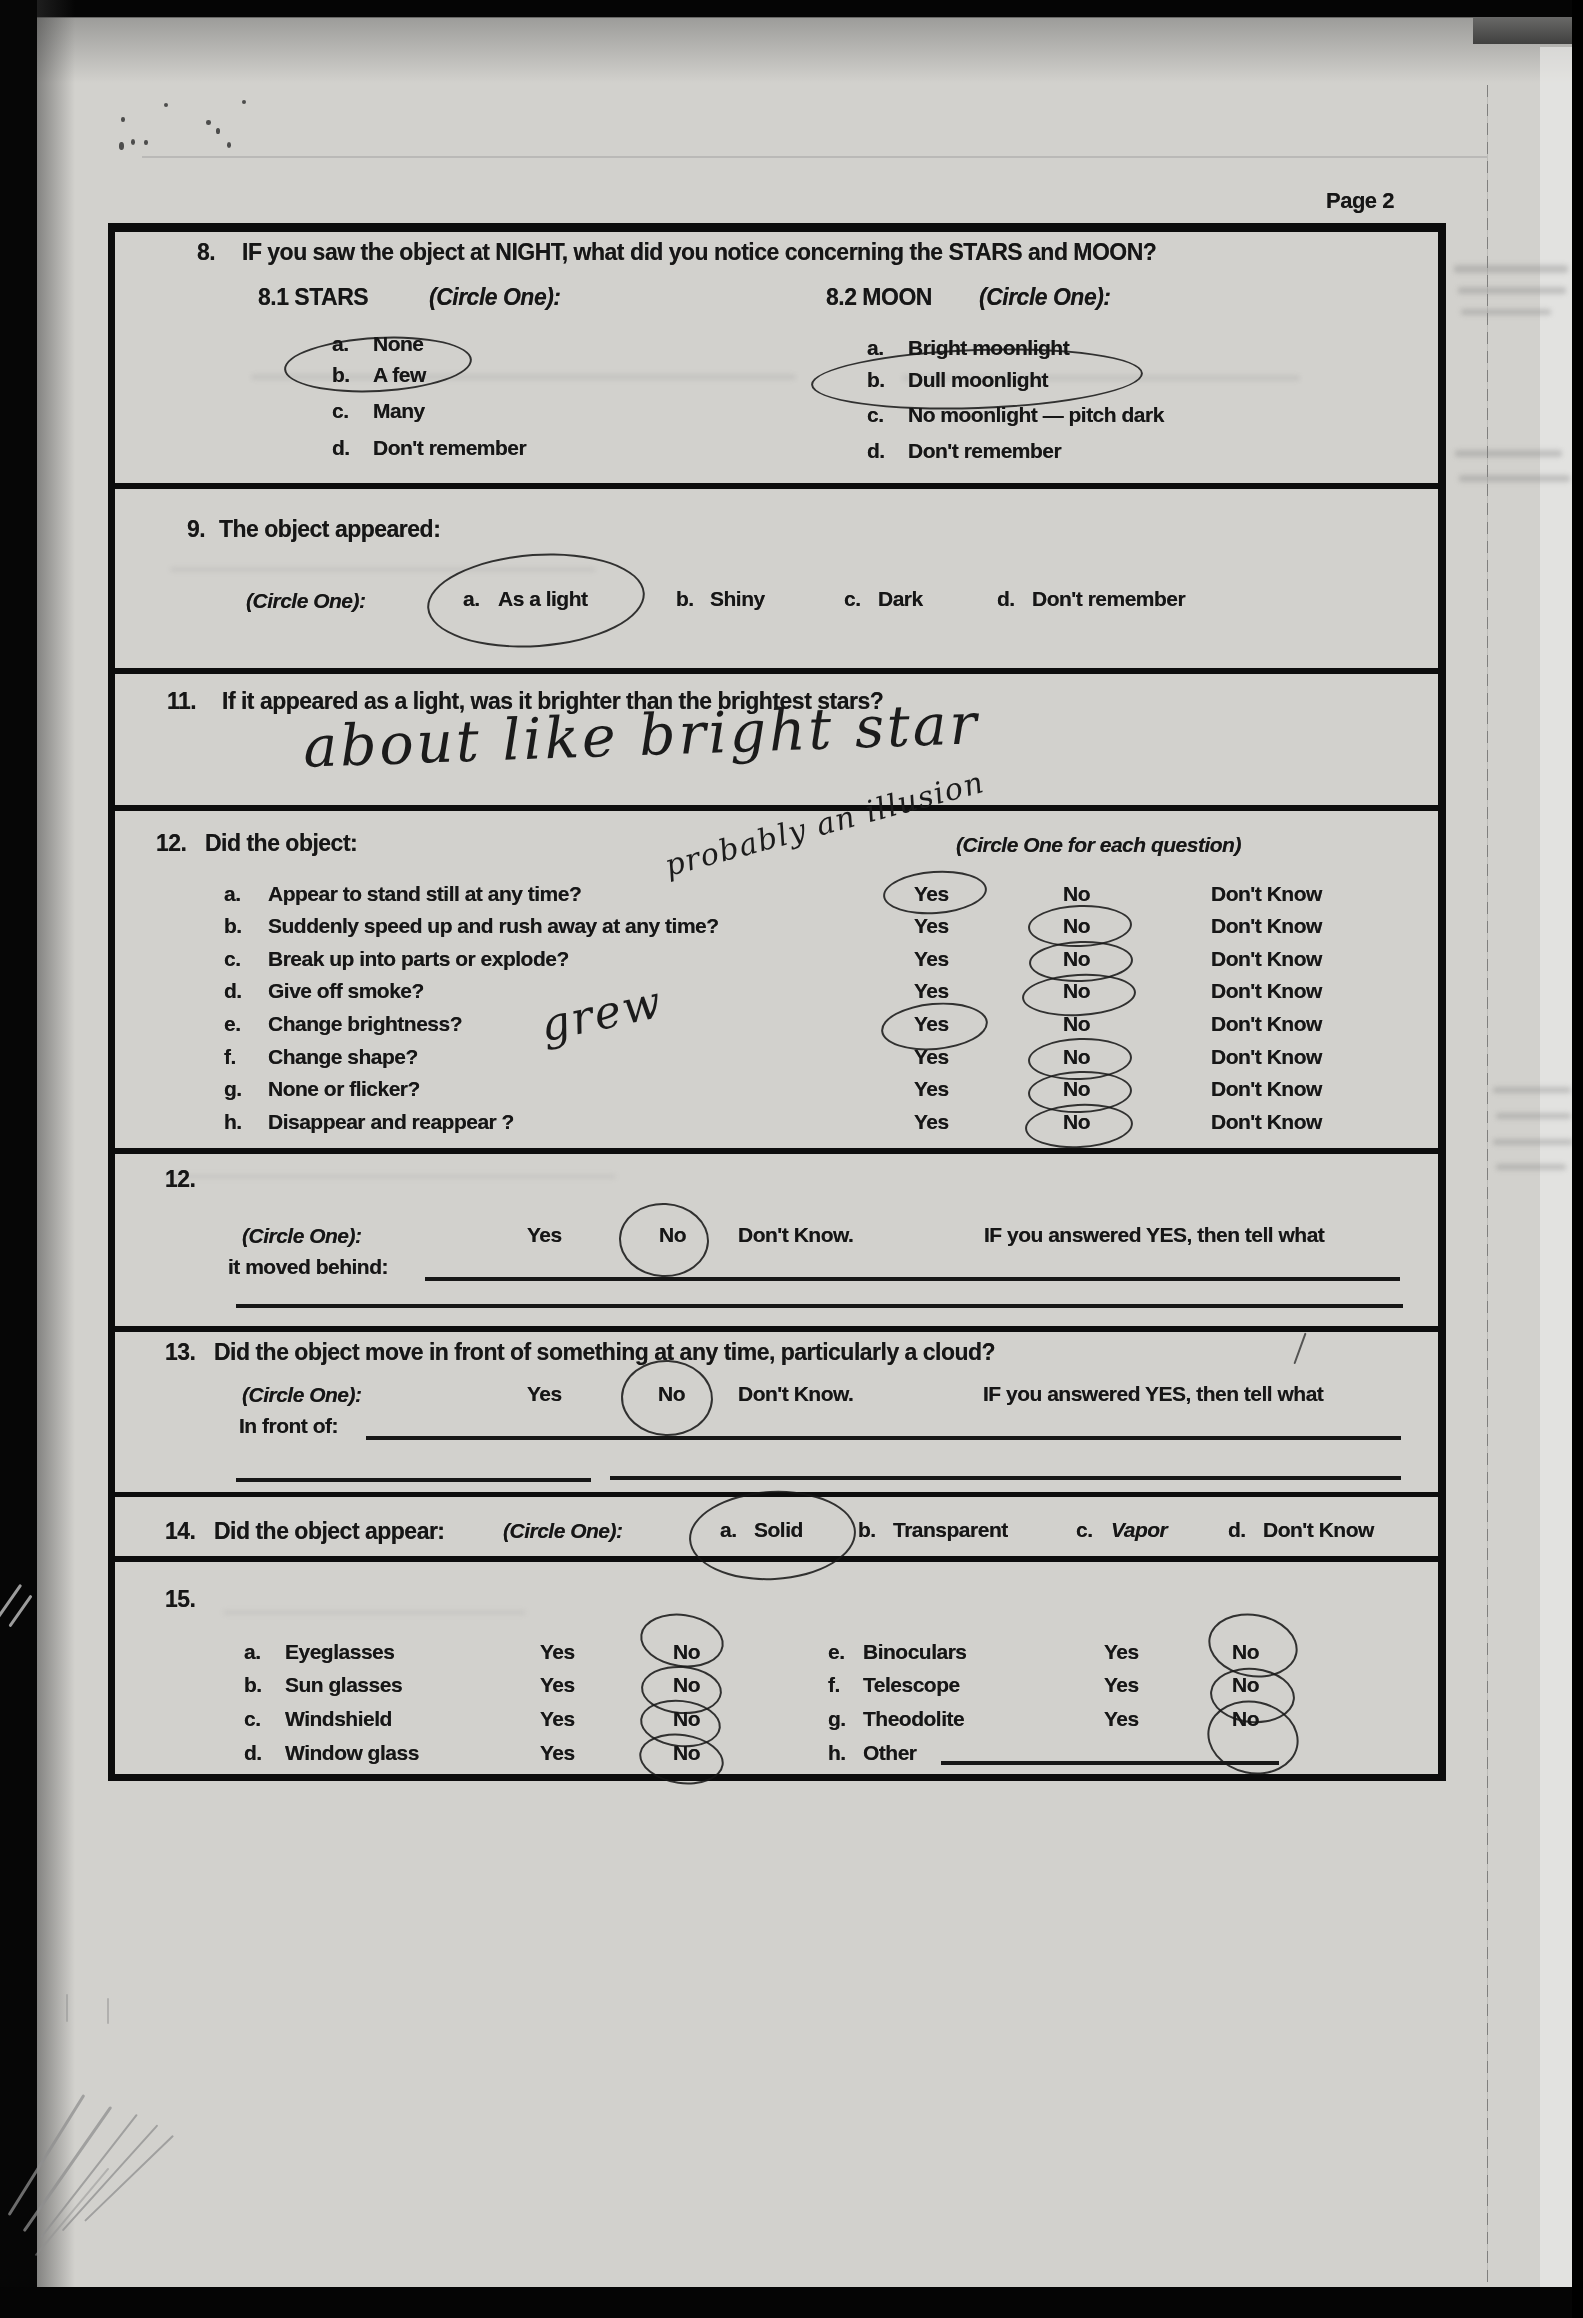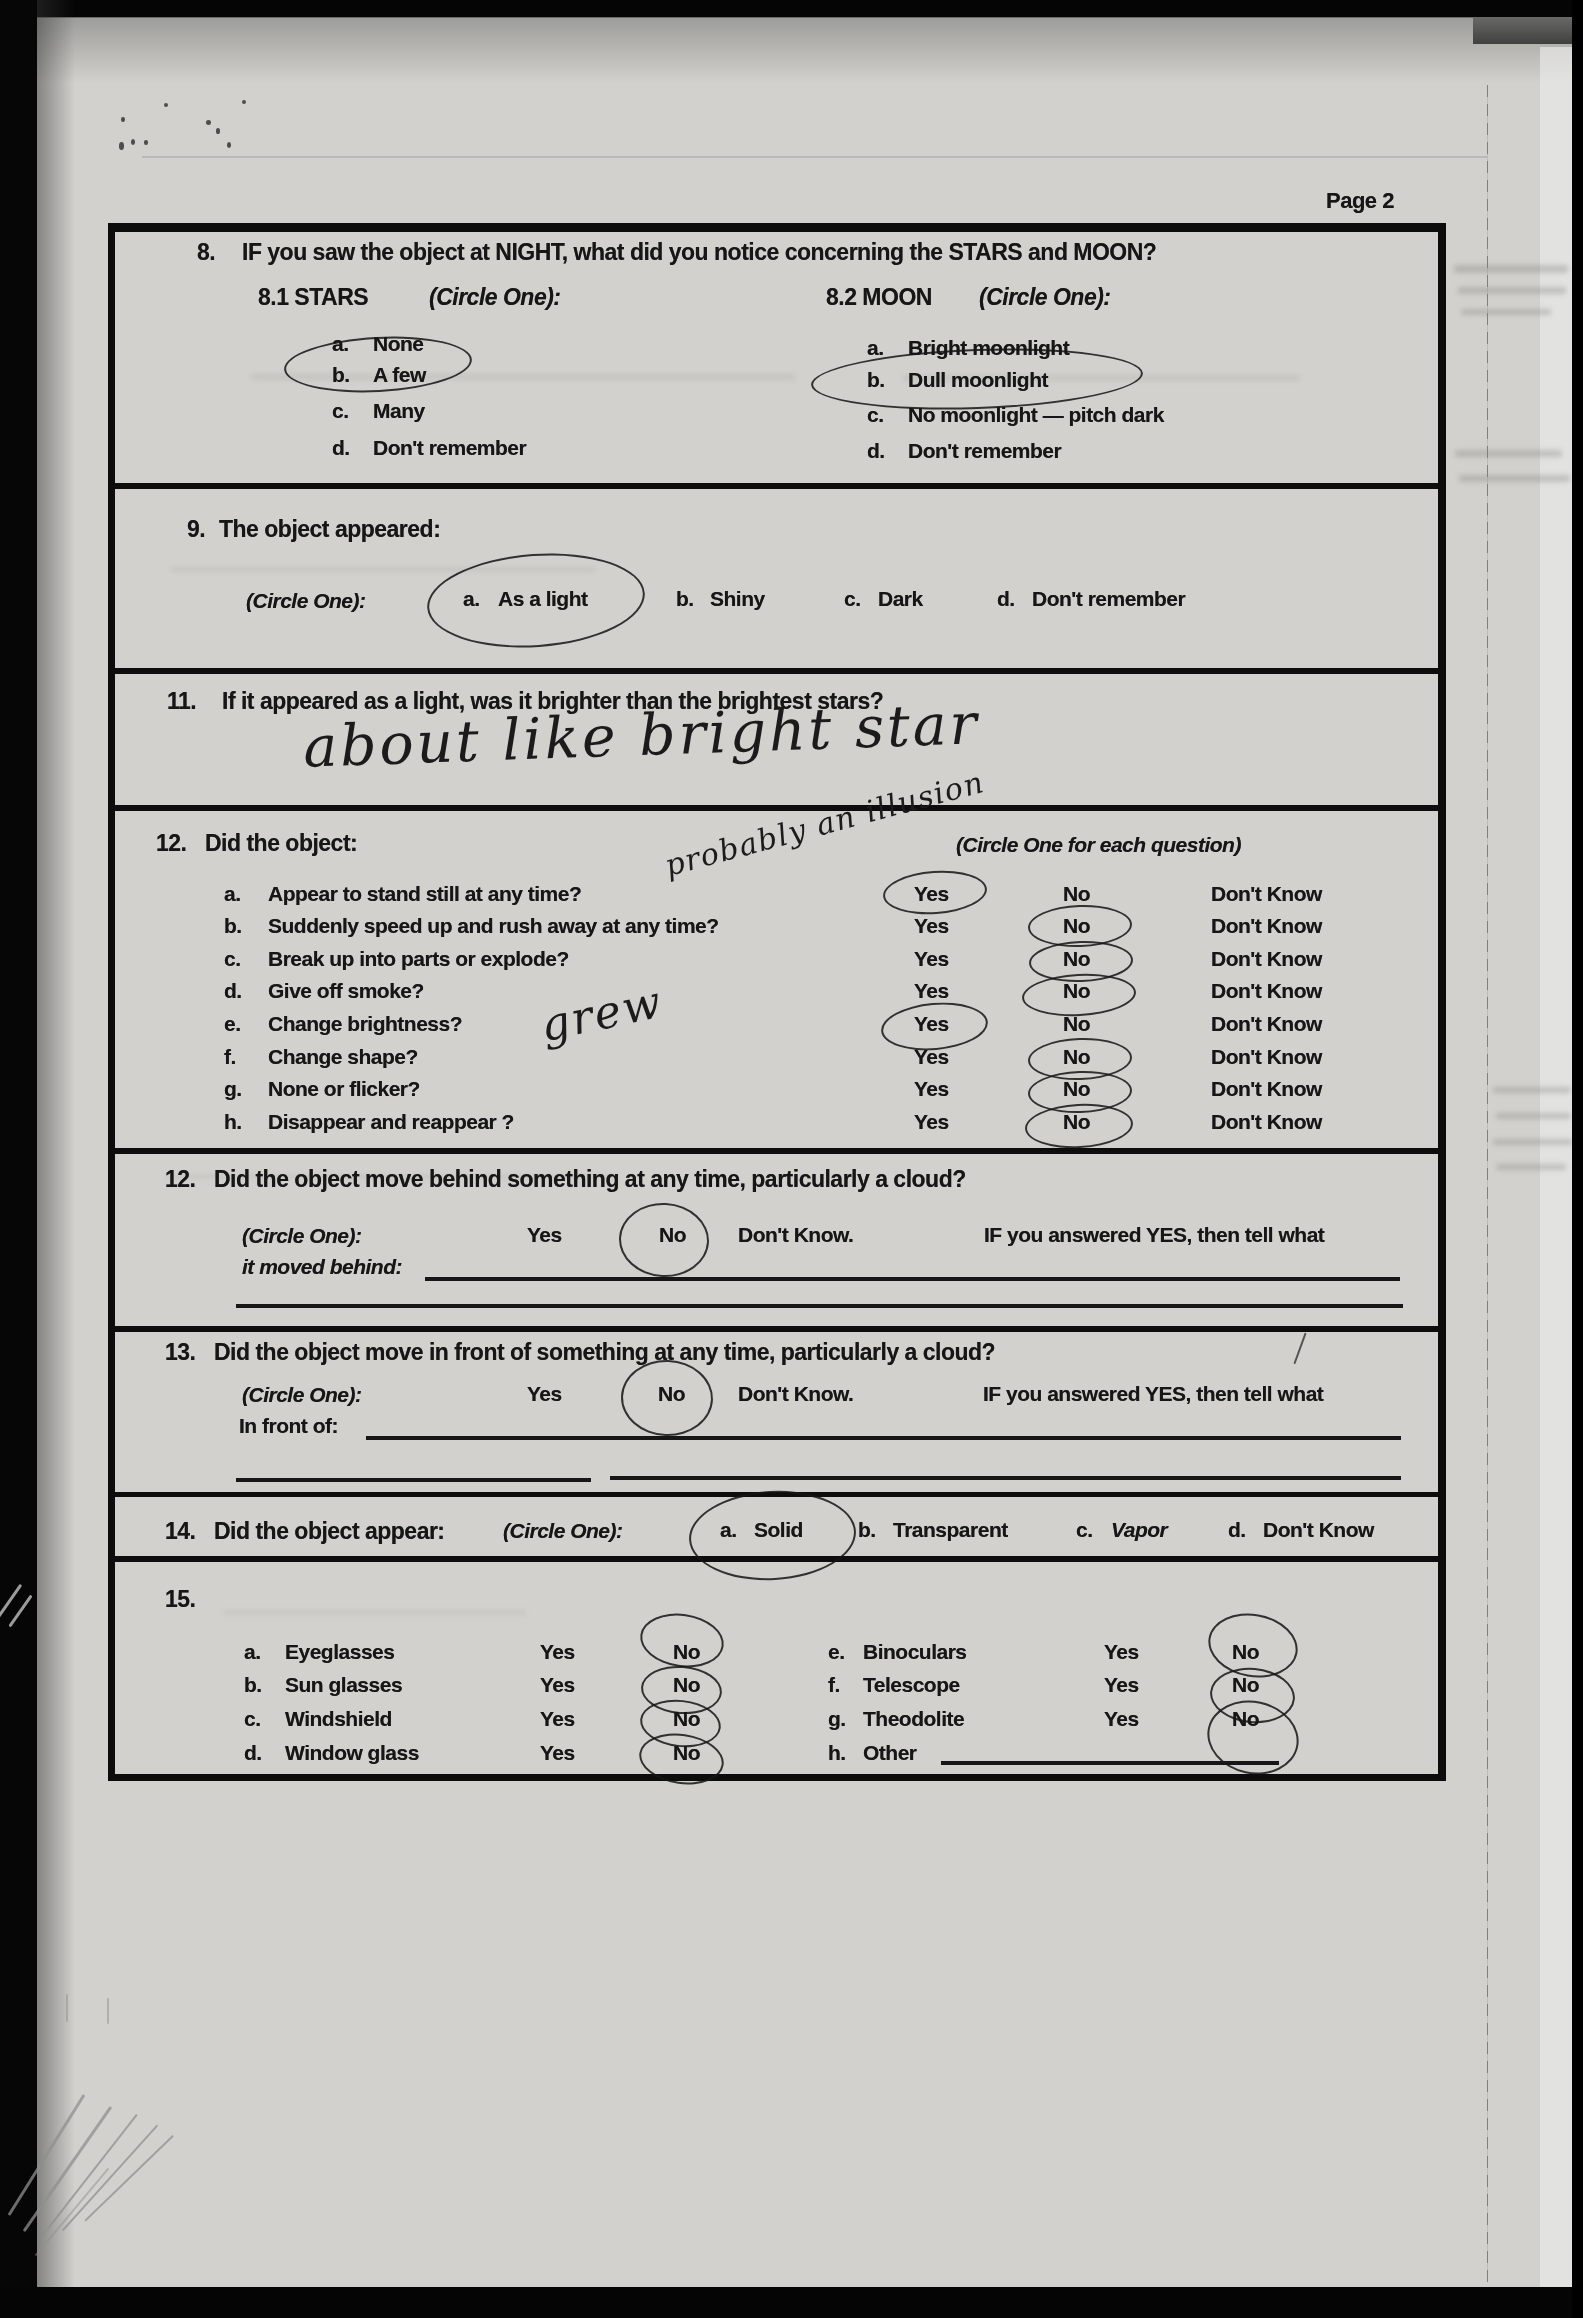--- a/index.html
+++ b/index.html
@@ -188,27 +188,26 @@
   <div class="circle" style="left:1028px;top:1071px;width:100px;height:38px;transform:rotate(-2deg);"></div>
 
   <span class="t f44" style="left:224px;top:1110px;">h.</span>
   <span class="t f44" style="left:268px;top:1110px;">Disappear and reappear ?</span>
   <span class="t f44" style="left:914px;top:1110px;">Yes</span>
   <span class="t f44" style="left:1063px;top:1110px;">No</span>
   <span class="t f44" style="left:1211px;top:1110px;">Don't Know</span>
   <div class="circle" style="left:1025px;top:1104px;width:104px;height:40px;transform:rotate(-3deg);"></div>
 
   <span class="t f48" style="left:165px;top:1166px;">12.</span>
-  <span class="t f48" style="left:214px;top:1166px;">Did the object move behind something at any time, particularly a cloud?</span>
   <span class="t f44 it" style="left:242px;top:1224px;">(Circle One):</span>
   <span class="t f44" style="left:527px;top:1223px;">Yes</span>
   <span class="t f44" style="left:659px;top:1223px;">No</span>
   <span class="t f44" style="left:738px;top:1223px;">Don't Know.</span>
   <span class="t f44" style="left:984px;top:1223px;">IF you answered YES, then tell what</span>
-  <span class="t f44" style="left:242px;top:1255px;font-style:italic;">it moved behind:</span>
+  <span class="t f44" style="left:228px;top:1255px;">it moved behind:</span>
   <div class="circle" style="left:619px;top:1203px;width:86px;height:70px;transform:rotate(3deg);"></div>
   <div class="blank" style="left:425px;top:1277px;width:975px;"></div>
   <div class="blank" style="left:236px;top:1304px;width:1167px;"></div>
 
   <span class="t f48" style="left:165px;top:1339px;">13.</span>
   <span class="t f48" style="left:214px;top:1339px;">Did the object move in front of something at any time, particularly a cloud?</span>
   <div class="scribble" style="left:1299px;top:1332px;width:2.4px;height:33px;transform:rotate(20deg);background:#2a2a2a;"></div>
   <span class="t f44 it" style="left:242px;top:1383px;">(Circle One):</span>
   <span class="t f44" style="left:527px;top:1382px;">Yes</span>
   <span class="t f44" style="left:658px;top:1382px;">No</span>

